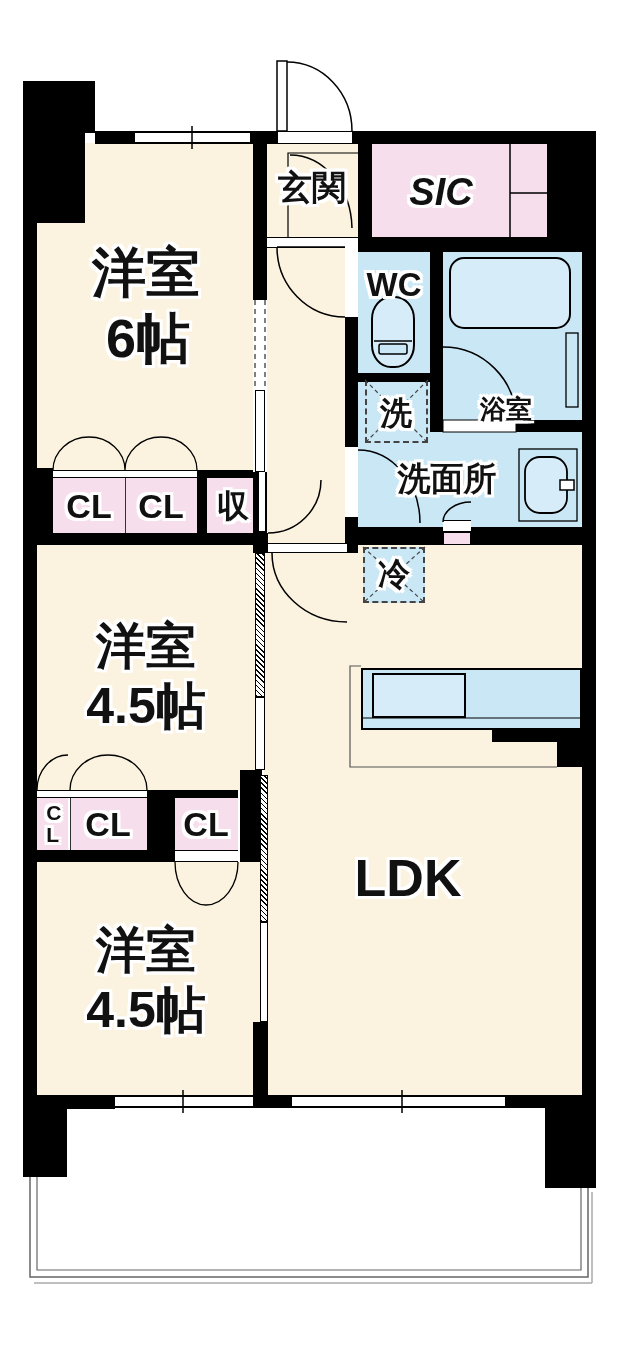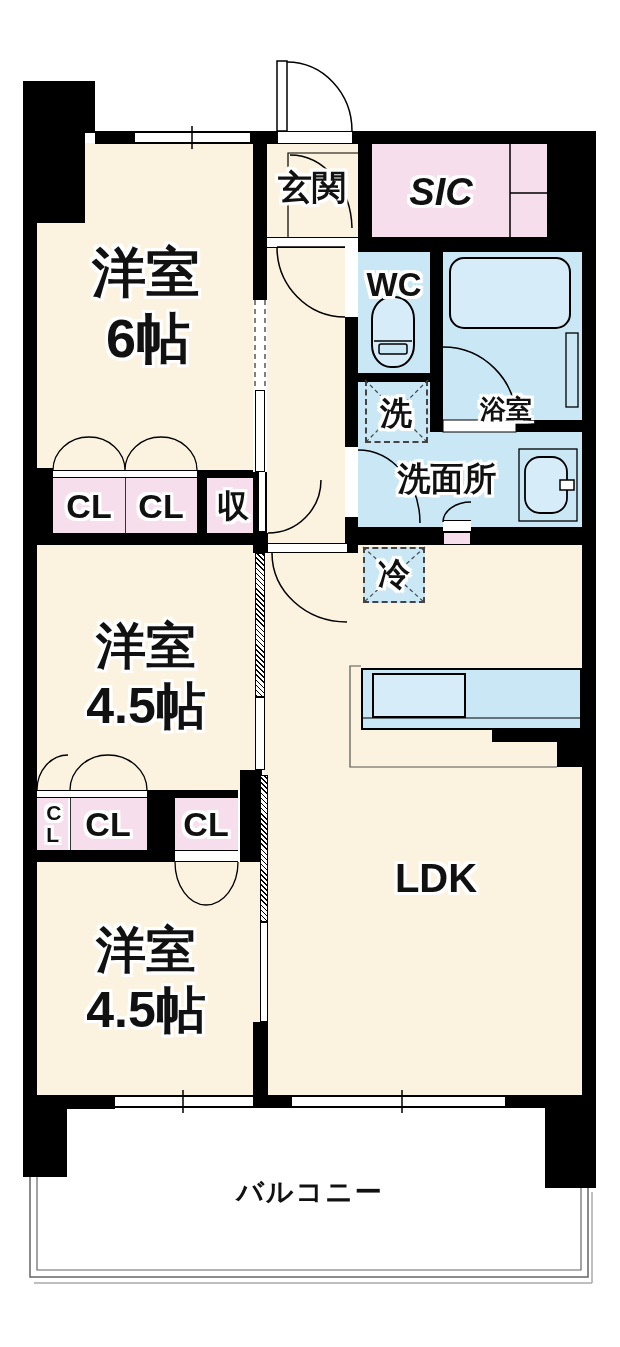--- a/index.html
+++ b/index.html
@@ -194,16 +194,15 @@
   <div class="lbl" style="left:89px;top:506px;font-size:34px;">CL</div>
   <div class="lbl" style="left:161px;top:506px;font-size:34px;">CL</div>
   <div class="lbl" style="left:233px;top:506px;font-size:32px;">収</div>
   <div class="lbl" style="left:146px;top:646px;font-size:50px;">洋室</div>
   <div class="lbl" style="left:146px;top:706px;font-size:50px;">4.5帖</div>
   <div class="lbl lbl-stack" style="left:52px;top:824px;font-size:21px;">CL</div>
   <div class="lbl" style="left:108px;top:824px;font-size:34px;">CL</div>
   <div class="lbl" style="left:206px;top:824px;font-size:34px;">CL</div>
   <div class="lbl" style="left:146px;top:950px;font-size:50px;">洋室</div>
   <div class="lbl" style="left:146px;top:1010px;font-size:50px;">4.5帖</div>
-  <div class="lbl" style="left:436px;top:878px;font-size:40px;">LDK</div>
-  <div class="lbl-plain" style="left:310px;top:1192px;font-size:27px;letter-spacing:2px;">バルコニー</div>
+  <div class="lbl" style="left:408px;top:878px;font-size:52px;">LDK</div>
 
 </div>
 
 </body></html>

